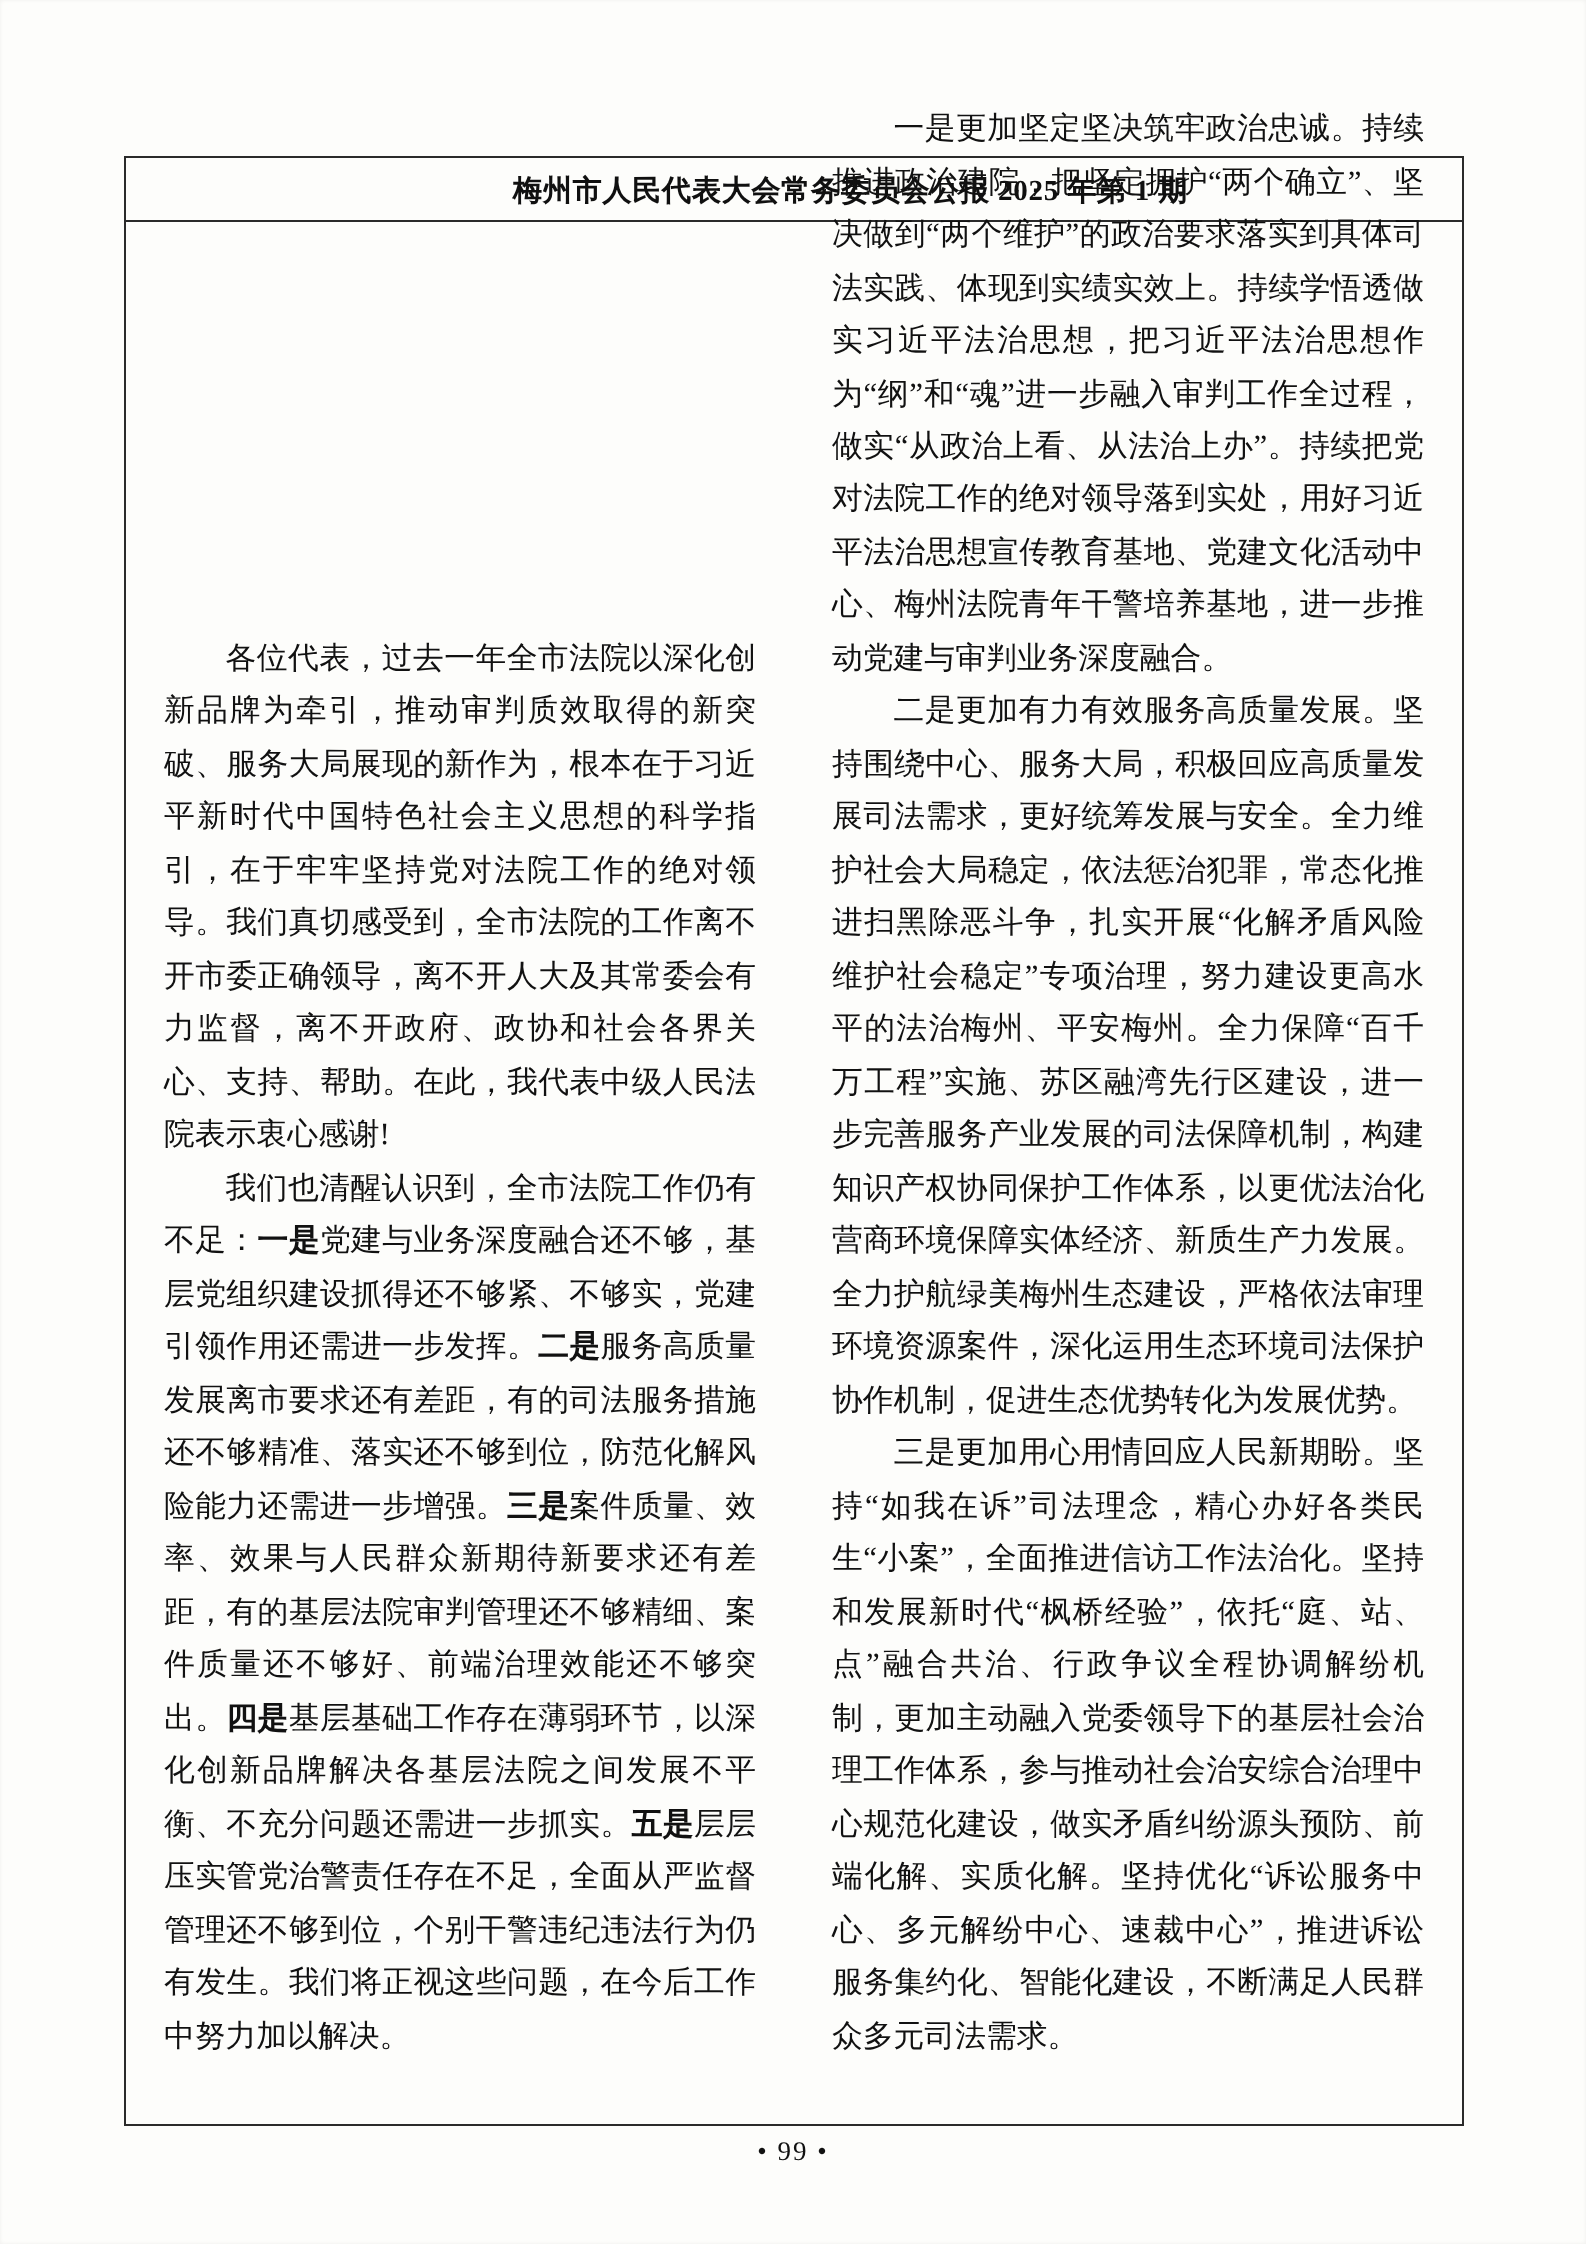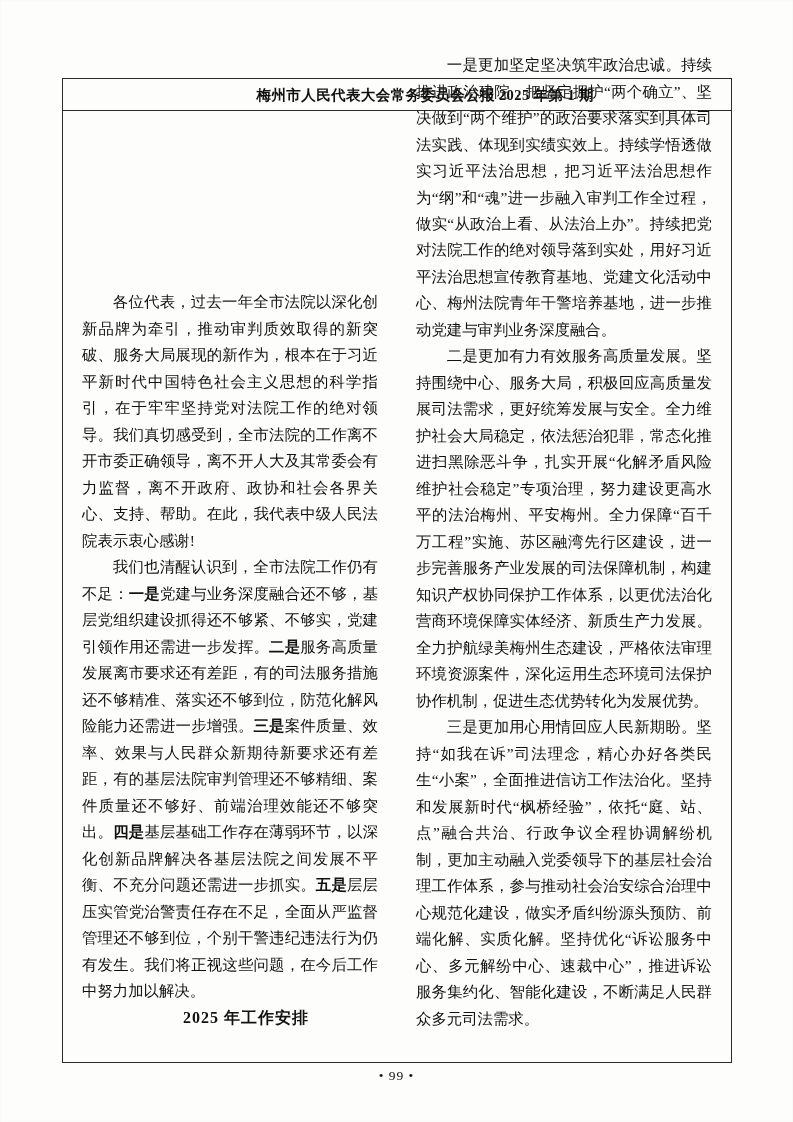--- a/index.html
+++ b/index.html
@@ -111,21 +111,20 @@
 
   <div class="header">梅州市人民代表大会常务委员会公报 2025 年第 1 期</div>
   <div class="header-rule"></div>
   <div class="content-frame"></div>
 
   <div class="columns">
 
     <div class="col">
       <p>各位代表，过去一年全市法院以深化创新品牌为牵引，推动审判质效取得的新突破、服务大局展现的新作为，根本在于习近平新时代中国特色社会主义思想的科学指引，在于牢牢坚持党对法院工作的绝对领导。我们真切感受到，全市法院的工作离不开市委正确领导，离不开人大及其常委会有力监督，离不开政府、政协和社会各界关心、支持、帮助。在此，我代表中级人民法院表示衷心感谢!</p>
       <p id="problem-para"><span>我们也清醒认识到，全市法院工作仍有不足：</span><span class="b">一是</span><span>党建与业务深度融合还不够，基层党组织建设抓得还不够紧、不够实，党建引领作用还需进一步发挥。</span><span class="b">二是</span><span>服务高质量发展离市要求还有差距，有的司法服务措施还不够精准、落实还不够到位，防范化解风险能力还需进一步增强。</span><span class="b">三是</span><span>案件质量、效率、效果与人民群众新期待新要求还有差距，有的基层法院审判管理还不够精细、案件质量还不够好、前端治理效能还不够突出。</span><span class="b">四是</span><span>基层基础工作存在薄弱环节，以深化创新品牌解决各基层法院之间发展不平衡、不充分问题还需进一步抓实。</span><span class="b">五是</span><span>层层压实管党治警责任存在不足，全面从严监督管理还不够到位，个别干警违纪违法行为仍有发生。我们将正视这些问题，在今后工作中努力加以解决。</span></p>
-      <p class="section-title">2025 年工作安排</p>
     </div>
 
     <div class="col">
       <p>一是更加坚定坚决筑牢政治忠诚。持续推进政治建院，把坚定拥护“两个确立”、坚决做到“两个维护”的政治要求落实到具体司法实践、体现到实绩实效上。持续学悟透做实习近平法治思想，把习近平法治思想作为“纲”和“魂”进一步融入审判工作全过程，做实“从政治上看、从法治上办”。持续把党对法院工作的绝对领导落到实处，用好习近平法治思想宣传教育基地、党建文化活动中心、梅州法院青年干警培养基地，进一步推动党建与审判业务深度融合。</p>
       <p>二是更加有力有效服务高质量发展。坚持围绕中心、服务大局，积极回应高质量发展司法需求，更好统筹发展与安全。全力维护社会大局稳定，依法惩治犯罪，常态化推进扫黑除恶斗争，扎实开展“化解矛盾风险　维护社会稳定”专项治理，努力建设更高水平的法治梅州、平安梅州。全力保障“百千万工程”实施、苏区融湾先行区建设，进一步完善服务产业发展的司法保障机制，构建知识产权协同保护工作体系，以更优法治化营商环境保障实体经济、新质生产力发展。全力护航绿美梅州生态建设，严格依法审理环境资源案件，深化运用生态环境司法保护协作机制，促进生态优势转化为发展优势。</p>
       <p>三是更加用心用情回应人民新期盼。坚持“如我在诉”司法理念，精心办好各类民生“小案”，全面推进信访工作法治化。坚持和发展新时代“枫桥经验”，依托“庭、站、点”融合共治、行政争议全程协调解纷机制，更加主动融入党委领导下的基层社会治理工作体系，参与推动社会治安综合治理中心规范化建设，做实矛盾纠纷源头预防、前端化解、实质化解。坚持优化“诉讼服务中心、多元解纷中心、速裁中心”，推进诉讼服务集约化、智能化建设，不断满足人民群众多元司法需求。</p>
     </div>
 
   </div>
 

